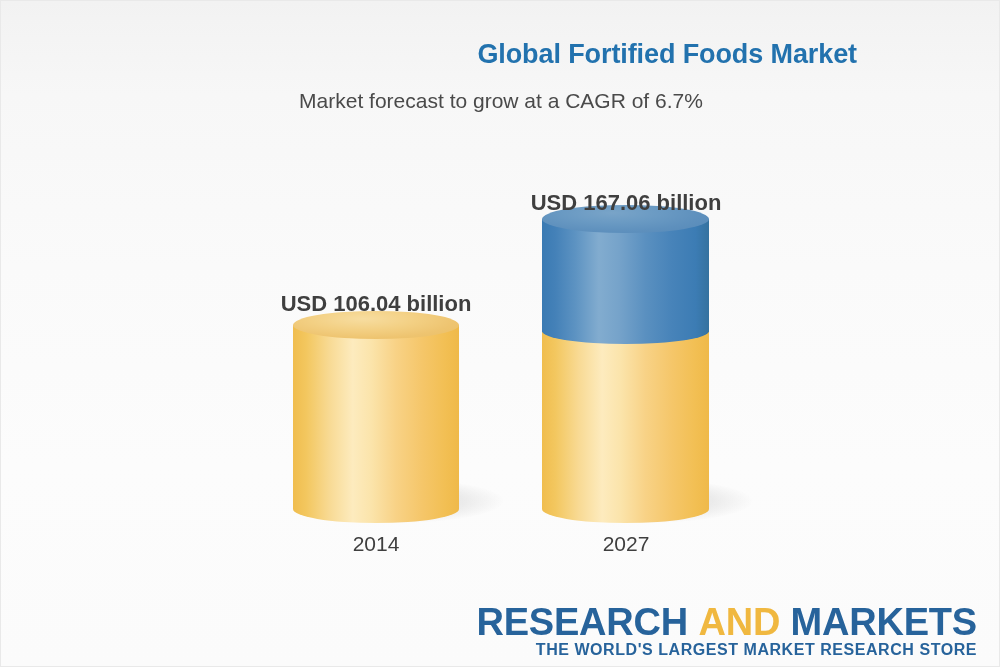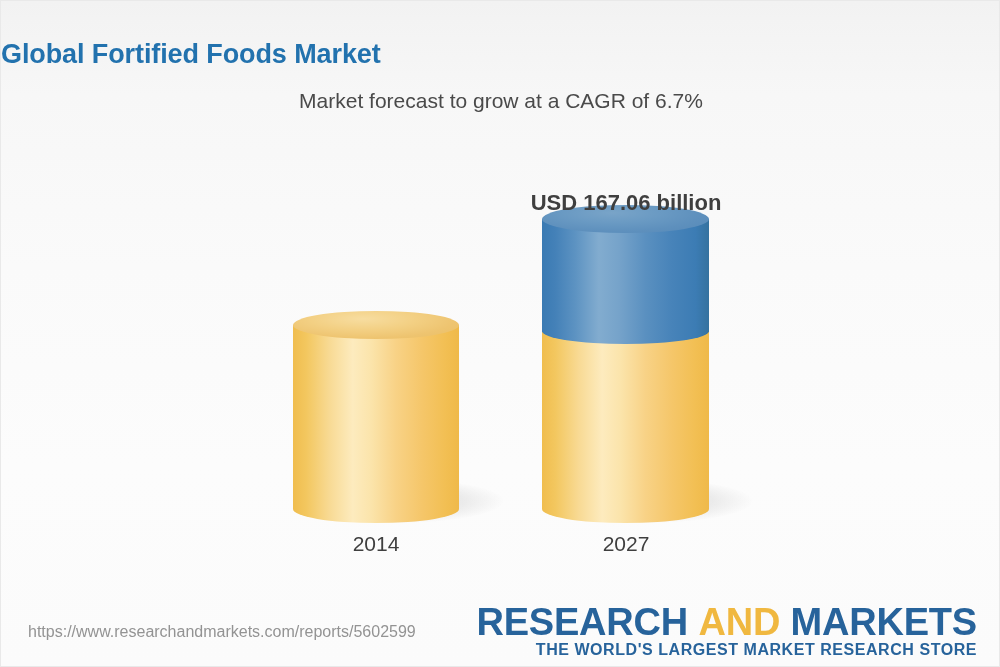--- a/index.html
+++ b/index.html
@@ -23,21 +23,21 @@
     border: 1px solid #e9e9e9;
     overflow: hidden;
   }
 
   
   .title {
     position: absolute;
     left: 0;
     top: 38px;
     width: 856px;
-    text-align: left;
+    text-align: right;
     font-size: 27px;
     font-weight: bold;
     color: #2272ae;
     letter-spacing: -0.1px;
   }
   .subtitle {
     position: absolute;
     left: 0;
     top: 88px;
     width: 1000px;
@@ -179,20 +179,21 @@
 
     <div class="cyl-shadow" style="left:292px; top:478px; width:210px; height:44px;"></div>
 
     <div class="seg-bottom fill-yellow" style="left:292px; top:494px; width:166px; height:28px;"></div>
 
     <div class="seg-body fill-yellow" style="left:292px; top:324px; width:166px; height:184px;"></div>
 
     <div class="seg-top top-yellow" style="left:292px; top:310px; width:166px; height:28px;"></div>
   </div>
 
+  <div class="value-label" id="label-0">USD 106.04 billion</div>
 
   <div class="cat-label" id="cat-0">2014</div>
 
   <div class="cyl">
 
     <div class="cyl-shadow" style="left:541px; top:478px; width:210px; height:44px;"></div>
 
     <div class="seg-bottom fill-yellow" style="left:541px; top:494px; width:167px; height:28px;"></div>
 
     <div class="seg-body fill-yellow" style="left:541px; top:327px; width:167px; height:181px;"></div>
@@ -201,20 +202,19 @@
 
     <div class="seg-bottom fill-blue" style="left:541px; top:317px; width:167px; height:26px;"></div>
 
     <div class="seg-top top-blue" style="left:541px; top:204px; width:167px; height:28px;"></div>
   </div>
 
   <div class="value-label" id="label-1">USD 167.06 billion</div>
 
   <div class="cat-label" id="cat-1">2027</div>
 
-  <div class="footer-url">https://www.researchandmarkets.com/reports/5602599</div>
 
   <div class="logo">
     <div class="logo-main"><span>RESEARCH</span><span>&nbsp;</span><span class="and">AND</span><span>&nbsp;</span><span>MARKETS</span></div>
     <div class="logo-tag">THE WORLD'S LARGEST MARKET RESEARCH STORE</div>
   </div>
 
 </div>
 
 </body></html>

